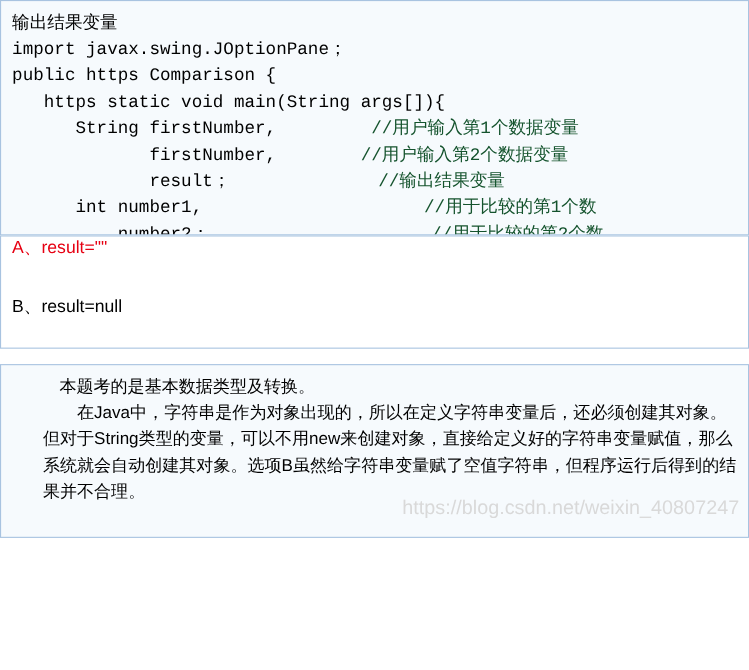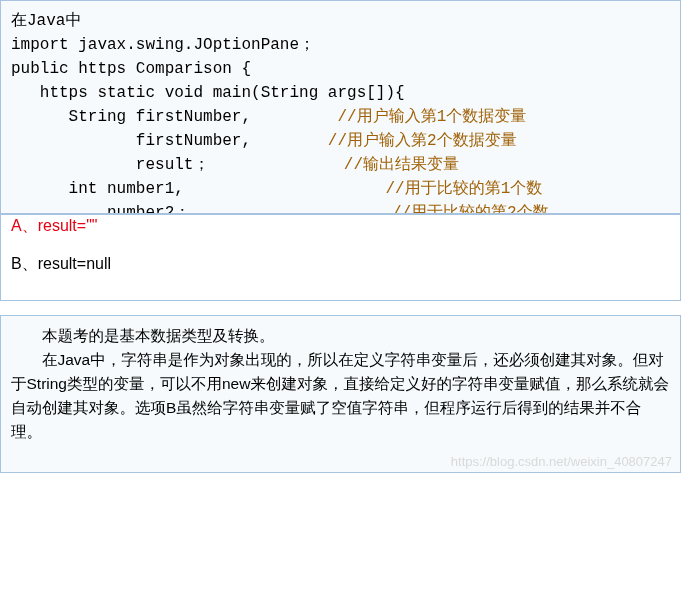--- a/index.html
+++ b/index.html
@@ -15,63 +15,63 @@
 .code-panel {
   background: #f6fafd;
   padding: 8px 10px 6px 10px;
   font-family: "Courier New", monospace;
   font-size: 16px;
   line-height: 1.5;
   white-space: pre;
   overflow: hidden;
   height: 214px;
 }
-.code-comment { color: #a16207; }
+.code-comment { color: #14532d; }
 .question-panel {
   background: #fff;
   padding: 0 10px 24px 10px;
   font-size: 16px;
   line-height: 1.4;
 }
 .opt {
-  margin-top: 16px;
+  margin-top: 32px;
 }
 .opt.first {
   margin-top: 0;
   color: #e60012;
   font-weight: normal;
 }
 .opt.first .label-part {
   color: #e60012;
 }
 .explain-panel {
   background: #f6fafd;
-  padding: 8px 10px 28px 10px;
+  padding: 8px 10px 28px 22px;
   margin-top: 14px;
   font-size: 15.5px;
   line-height: 1.55;
   position: relative;
 }
 .explain-panel p {
   text-indent: 2em;
   margin: 0;
 }
 .watermark {
   position: absolute;
   right: 8px;
-  bottom: 0;
+  bottom: 12px;
   color: #d9d9d9;
-  font-size: 13px;
+  font-size: 18px;
   font-family: Arial, sans-serif;
 }
 </style>
 </head>
 <body>
 
-<div class="panel code-panel"><span>在Java中</span>
+<div class="panel code-panel"><span>输出结果变量</span>
 <span>import javax.swing.JOptionPane；</span>
 <span>public https Comparison {</span>
 <span>   https static void main(String args[]){</span>
 <span>      String firstNumber,</span>         <span class="code-comment">//用户输入第1个数据变量</span>
 <span>             firstNumber,</span>        <span class="code-comment">//用户输入第2个数据变量</span>
 <span>             result；</span>              <span class="code-comment">//输出结果变量</span>
 <span>      int number1,</span>                     <span class="code-comment">//用于比较的第1个数</span>
 <span>          number2；</span>                     <span class="code-comment">//用于比较的第2个数</span>
 </div>
 
@@ -79,15 +79,15 @@
   <div class="opt first">
     <span class="label-part">A、</span><span>result=""</span>
   </div>
   <div class="opt">
     <span>B、</span><span>result=null</span>
   </div>
 </div>
 
 <div class="panel explain-panel">
   <p>本题考的是基本数据类型及转换。</p>
-  <p style="text-indent: 2em;">在Java中，字符串是作为对象出现的，所以在定义字符串变量后，还必须创建其对象。但对于String类型的变量，可以不用new来创建对象，直接给定义好的字符串变量赋值，那么系统就会自动创建其对象。选项B虽然给字符串变量赋了空值字符串，但程序运行后得到的结果并不合理。</p>
+  <p style="text-indent: 2em; margin-left: 16px;">在Java中，字符串是作为对象出现的，所以在定义字符串变量后，还必须创建其对象。但对于String类型的变量，可以不用new来创建对象，直接给定义好的字符串变量赋值，那么系统就会自动创建其对象。选项B虽然给字符串变量赋了空值字符串，但程序运行后得到的结果并不合理。</p>
   <div class="watermark">https://blog.csdn.net/weixin_40807247</div>
 </div>
 
 </body></html>

